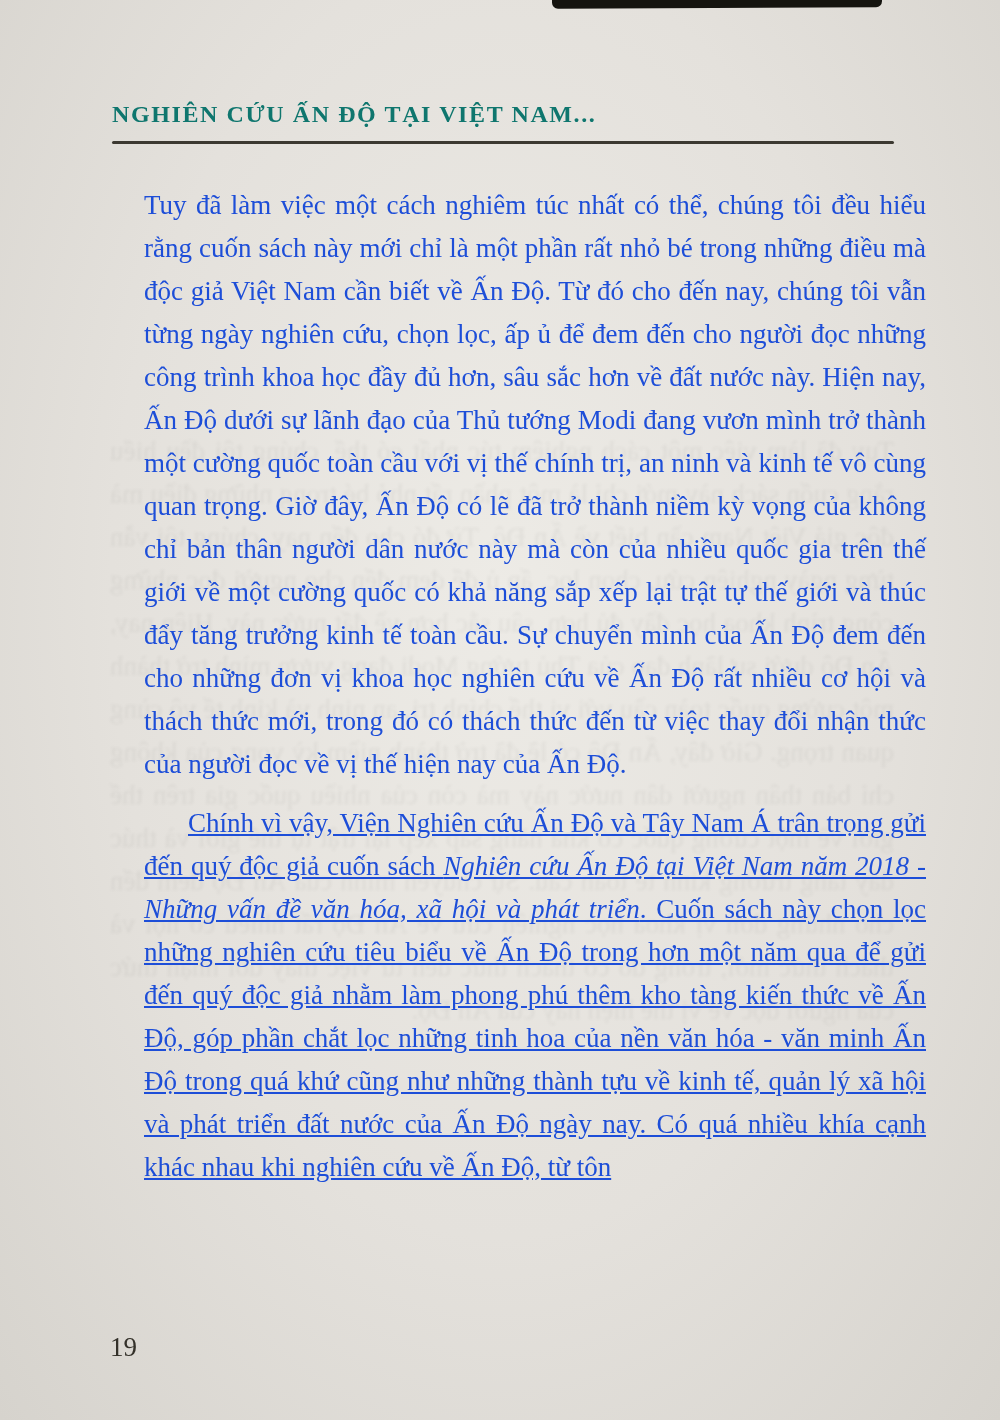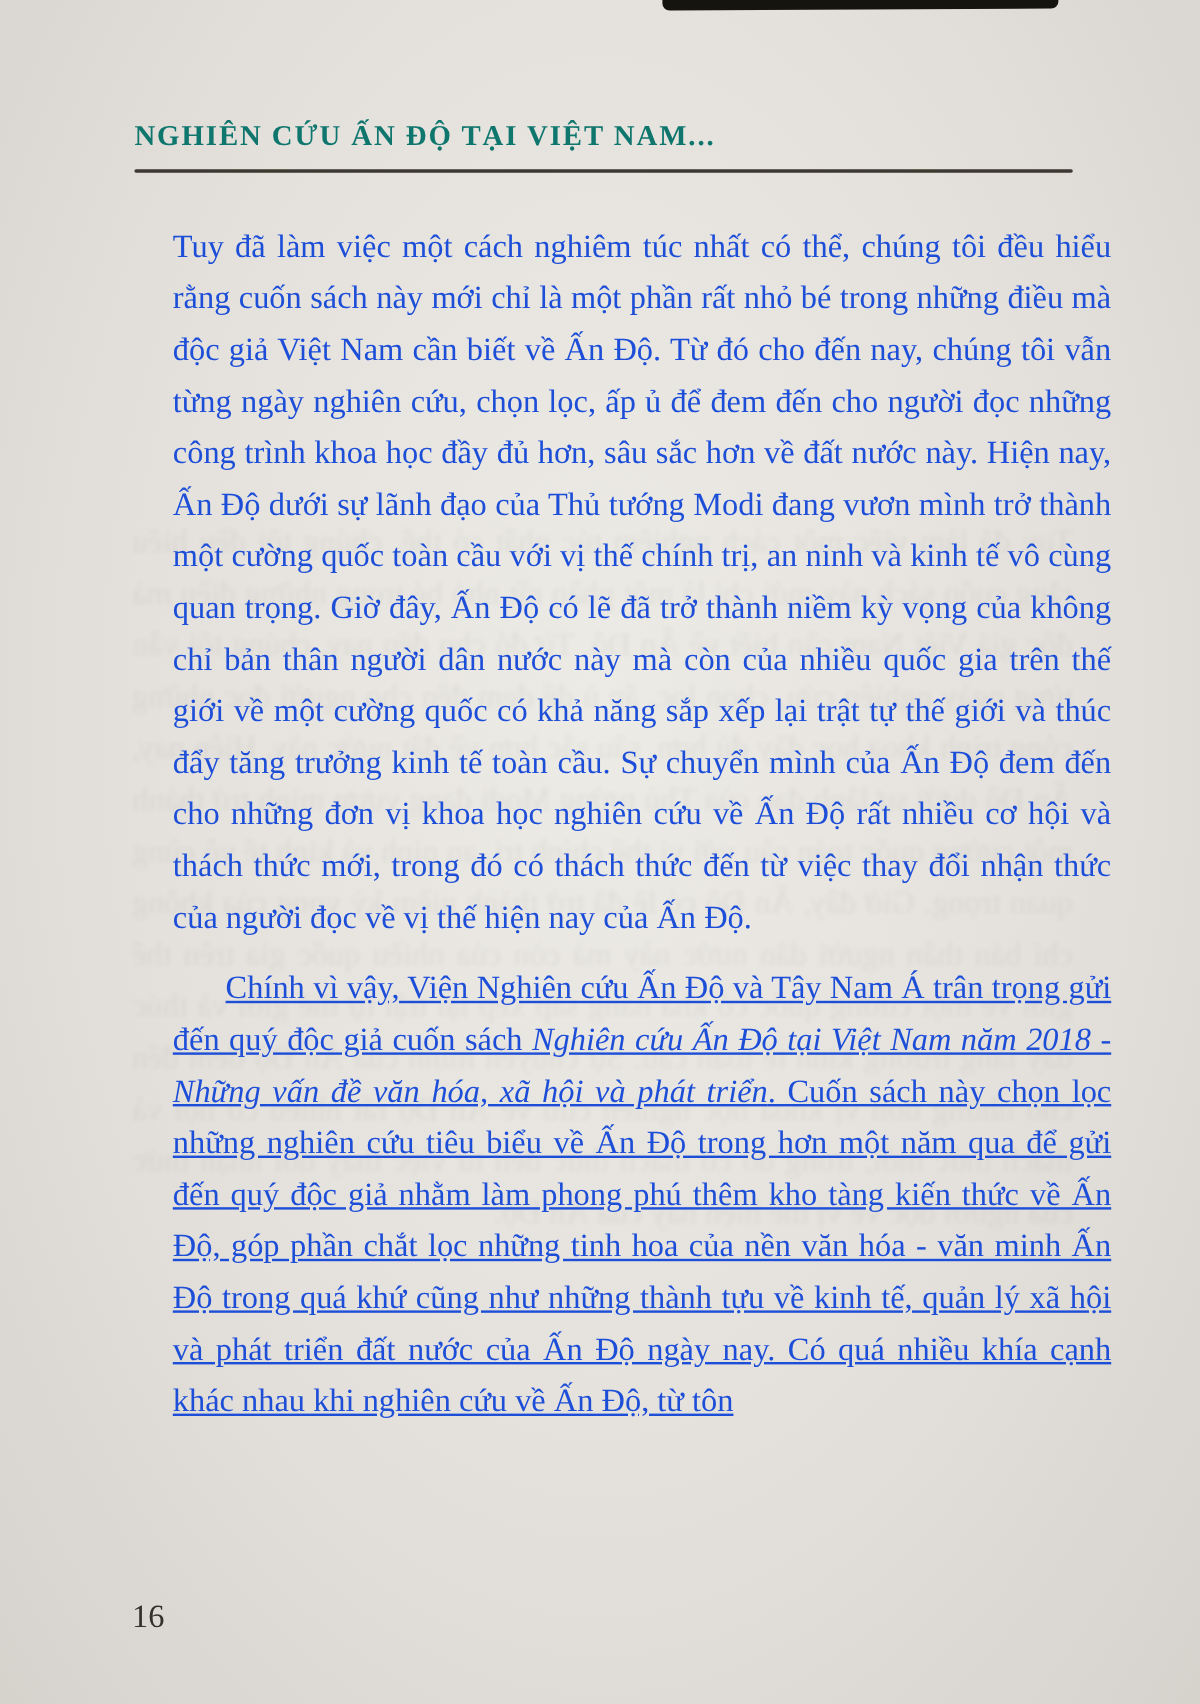--- a/index.html
+++ b/index.html
@@ -109,15 +109,15 @@
 
   <div class="running-header">NGHIÊN CỨU ẤN ĐỘ TẠI VIỆT NAM...</div>
 
   <div class="header-rule"></div>
 
   <main class="page-body">
     <p>Tuy đã làm việc một cách nghiêm túc nhất có thể, chúng tôi đều hiểu rằng cuốn sách này mới chỉ là một phần rất nhỏ bé trong những điều mà độc giả Việt Nam cần biết về Ấn Độ. Từ đó cho đến nay, chúng tôi vẫn từng ngày nghiên cứu, chọn lọc, ấp ủ để đem đến cho người đọc những công trình khoa học đầy đủ hơn, sâu sắc hơn về đất nước này. Hiện nay, Ấn Độ dưới sự lãnh đạo của Thủ tướng Modi đang vươn mình trở thành một cường quốc toàn cầu với vị thế chính trị, an ninh và kinh tế vô cùng quan trọng. Giờ đây, Ấn Độ có lẽ đã trở thành niềm kỳ vọng của không chỉ bản thân người dân nước này mà còn của nhiều quốc gia trên thế giới về một cường quốc có khả năng sắp xếp lại trật tự thế giới và thúc đẩy tăng trưởng kinh tế toàn cầu. Sự chuyển mình của Ấn Độ đem đến cho những đơn vị khoa học nghiên cứu về Ấn Độ rất nhiều cơ hội và thách thức mới, trong đó có thách thức đến từ việc thay đổi nhận thức của người đọc về vị thế hiện nay của Ấn Độ.</p>
     <p class="indent"><span>Chính vì vậy, Viện Nghiên cứu Ấn Độ và Tây Nam Á trân trọng gửi đến quý độc giả cuốn sách </span><em>Nghiên cứu Ấn Độ tại Việt Nam năm 2018 - Những vấn đề văn hóa, xã hội và phát triển</em><span>. Cuốn sách này chọn lọc những nghiên cứu tiêu biểu về Ấn Độ trong hơn một năm qua để gửi đến quý độc giả nhằm làm phong phú thêm kho tàng kiến thức về Ấn Độ, góp phần chắt lọc những tinh hoa của nền văn hóa - văn minh Ấn Độ trong quá khứ cũng như những thành tựu về kinh tế, quản lý xã hội và phát triển đất nước của Ấn Độ ngày nay. Có quá nhiều khía cạnh khác nhau khi nghiên cứu về Ấn Độ, từ tôn</span></p>
   </main>
 
-  <div class="page-number">16</div>
+  <div class="page-number">19</div>
 
 </div>
 
 </body></html>

